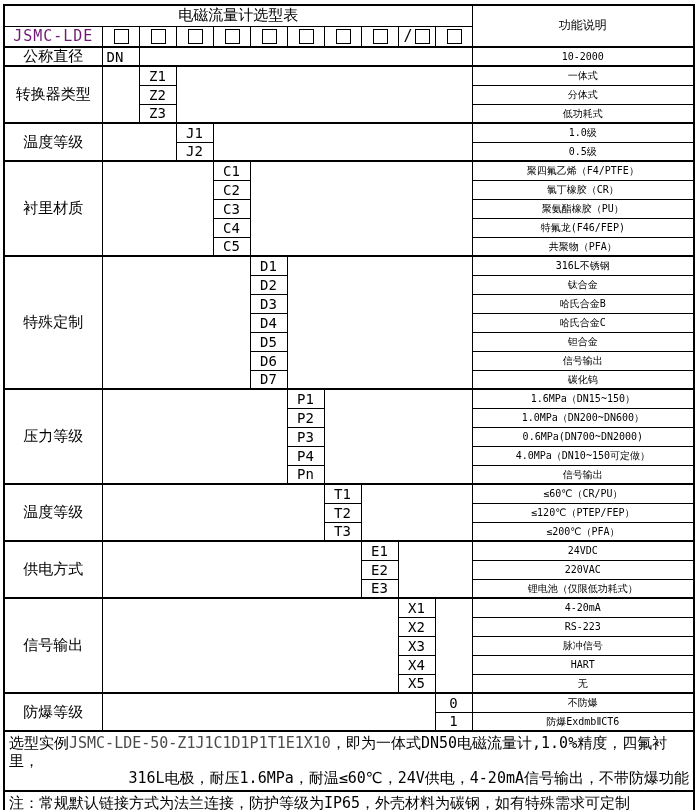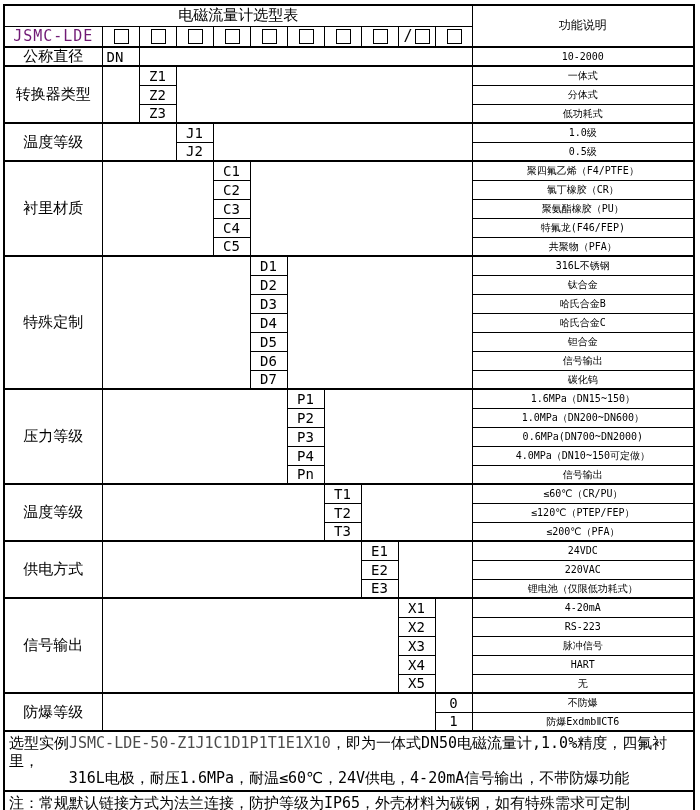--- a/index.html
+++ b/index.html
@@ -21,21 +21,21 @@
   .gtop td{border-top:2px solid #000;}
   span.box{display:inline-block;width:13px;height:13px;border:1px solid #000;
            vertical-align:middle;background:#fff;}
   span.slash{font-size:15px;vertical-align:middle;margin-right:2px;}
   tr.ex{height:55px;}
   tr.note{height:25px;}
   td.exampl{text-align:left;padding:3px 4px;white-space:normal;font-size:15px;
             border-top:2px solid #000;margin-left:48px;}
   td.notec{text-align:left;padding:0 4px;font-size:15px;border-top:2px solid #000;}
   .mdl{color:#4c4c4c;}
-  .exline2{text-align:center;}
+  .exline2{text-align:right;}
 </style>
 </head>
 <body>
 
 <div class="sheet">
 <table class="sel">
   <colgroup>
     <col style="width:98px">
     <col style="width:37px">
         <col style="width:37px">

